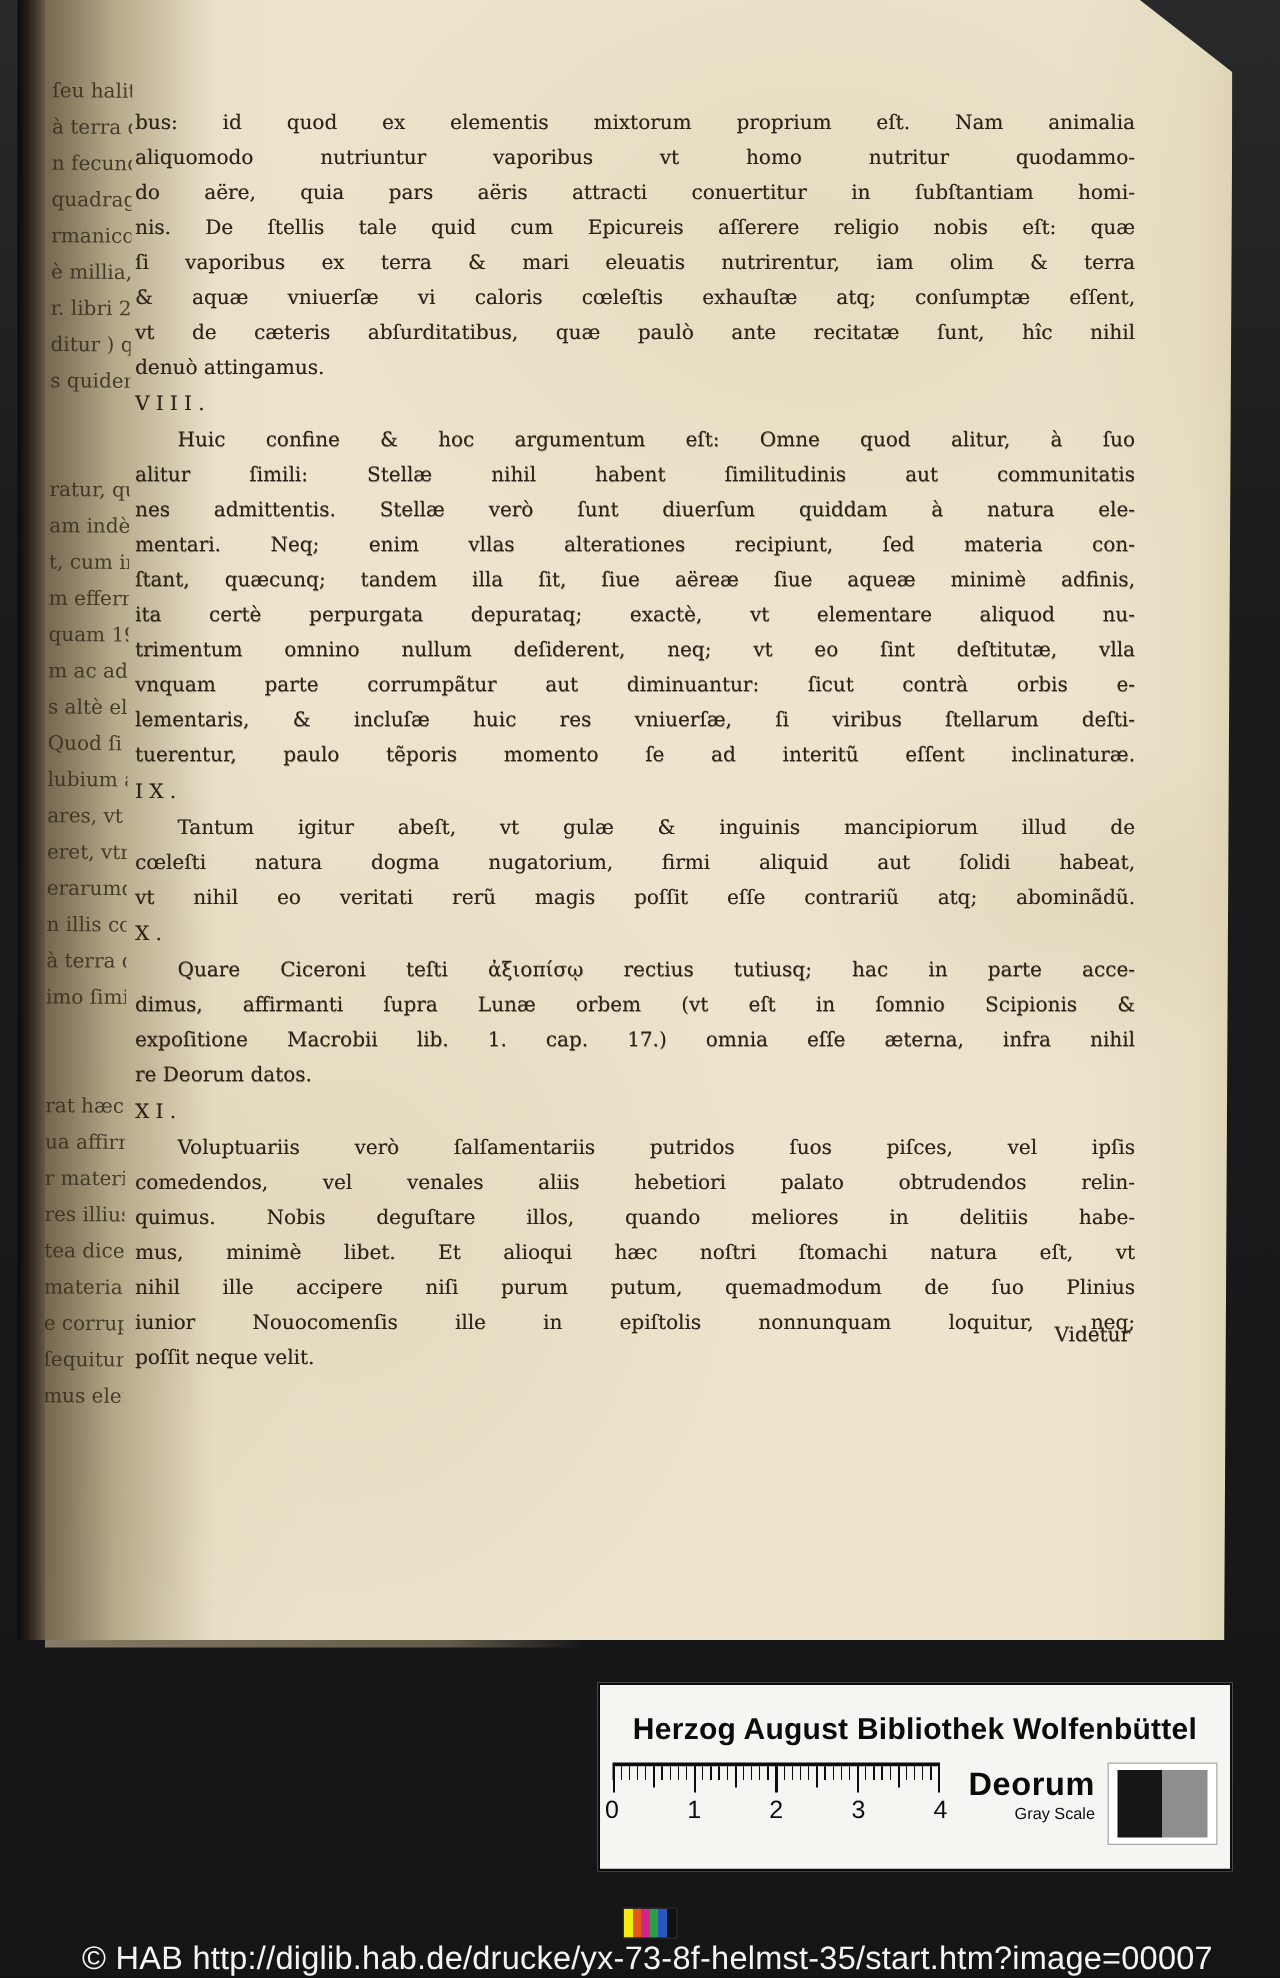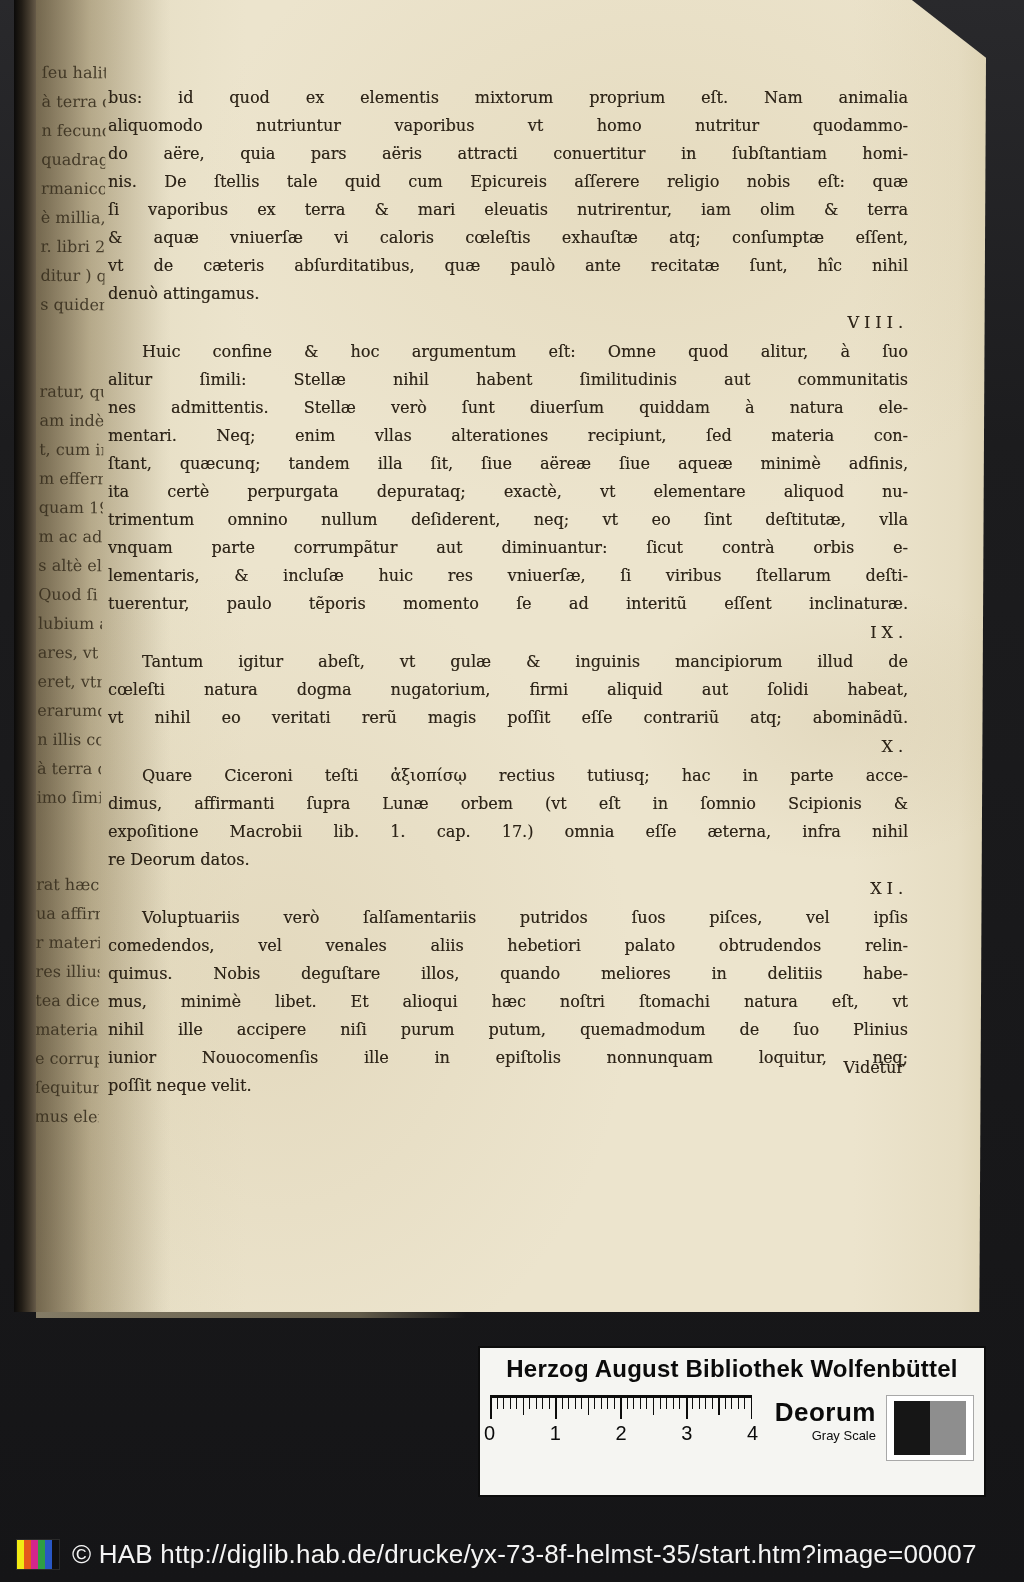--- a/index.html
+++ b/index.html
@@ -40,39 +40,39 @@
     position:absolute; left:72px; top:84px; width:800px;
     color:#2c2317; font-size:16px; line-height:28px;
   }
   .line {
     text-align:justify; text-align-last:justify;
     text-shadow: 0.3px 0.3px 0.5px rgba(44,35,23,0.45);
   }
   .line.last { text-align-last:left; }
   .line.indent { text-indent:34px; }
   .heading {
-    text-align:right; letter-spacing:5px; line-height:30px;
+    text-align:left; letter-spacing:5px; line-height:30px;
     text-shadow: 0.3px 0.3px 0.5px rgba(44,35,23,0.45);
   }
   .catchword {
     text-align:right; margin-top:-46px; padding-right:4px;
     text-shadow: 0.3px 0.3px 0.5px rgba(44,35,23,0.45);
   }
   .page-bottom-edge {
     position:absolute; left:36px; top:1312px; width:430px; height:6px;
     background:linear-gradient(90deg, #a89d7f, #7b725a 75%, rgba(0,0,0,0));
     opacity:0.75;
   }
   
   .card {
     position:absolute; left:478px; top:1346px; width:508px; height:151px;
     background:#f5f5f2; border:2px solid #0c0c0c;
     font-family:"Liberation Sans", sans-serif; color:#0b0b0b;
   }
-  .card-title { text-align:center; font-weight:bold; font-size:24px; margin-top:7px; letter-spacing:0.2px; }
+  .card-title { text-align:center; font-weight:bold; font-size:24px; margin-top:22px; letter-spacing:0.2px; }
   .card-row { display:flex; align-items:flex-start; margin-top:12px; padding:0 10px; }
   .ruler { width:268px; }
   .ruler-ticks {
     width:262px; height:24px; border-top:3px solid #0c0c0c;
     background:
       repeating-linear-gradient(90deg, #0c0c0c 0 2px,   rgba(0,0,0,0) 2px 65.2px)   0 0/262px 24px no-repeat,
       repeating-linear-gradient(90deg, #0c0c0c 0 1.5px, rgba(0,0,0,0) 1.5px 32.6px) 0 0/262px 17px no-repeat,
       repeating-linear-gradient(90deg, #0c0c0c 0 1px,   rgba(0,0,0,0) 1px 6.52px)   0 0/258px 11px no-repeat;
   }
   .ruler-labels {
@@ -82,21 +82,21 @@
   .kodak { flex:1; text-align:right; padding-right:10px; margin-top:2px; }
   .kodak-name { font-weight:bold; font-size:26px; letter-spacing:0.5px; }
   .kodak-sub { font-size:13px; }
   .patchbox {
     width:88px; height:66px; background:#ffffff; border:1px solid #a8a8a8;
     display:flex; align-items:center; justify-content:center; padding:5px;
   }
   .patch-black { width:36px; height:54px; background:#161616; }
   .patch-gray  { width:36px; height:54px; background:#8e8e8e; }
   
-  .footer { position:absolute; left:0; top:1526px; width:100%; height:56px; display:flex; align-items:center; }
+  .footer { position:absolute; left:0; top:1526px; width:100%; height:56px; display:flex; align-items:center;flex-direction:column; }
   .colorbar {
     width:44px; height:31px; margin-left:16px; border:1px solid #2a2a2a;
     background: linear-gradient(90deg,
       #f2ea13 0 17%, #e4581c 17% 33%, #d2268c 33% 50%,
       #2f9e44 50% 66%, #2857c4 66% 83%, #101010 83% 100%);
   }
   .footer-text {
     margin-left:12px; font-size:26px; color:#f4f4f4; letter-spacing:0.2px;
     font-family:"Liberation Sans", sans-serif;
   }

